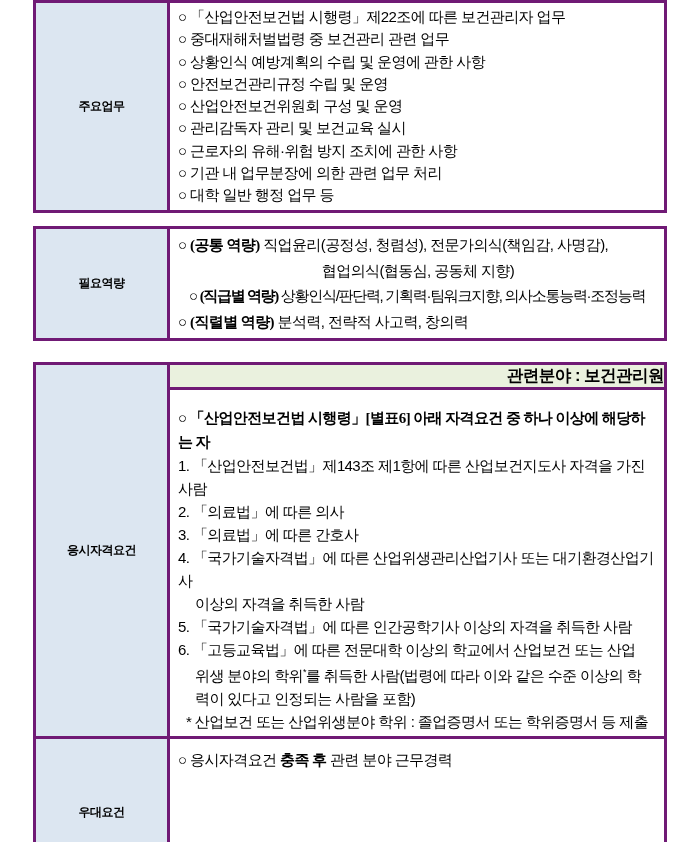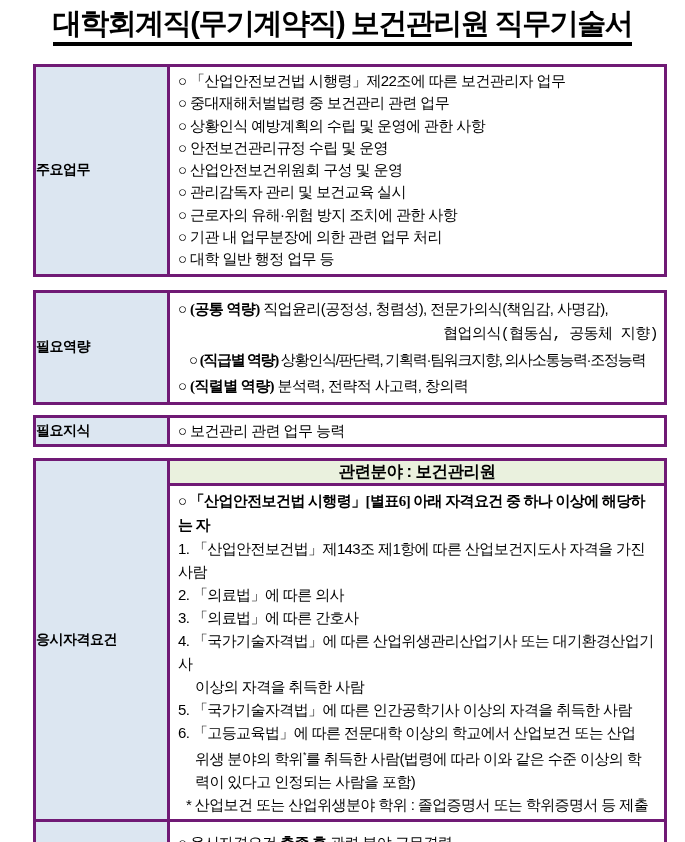--- a/index.html
+++ b/index.html
@@ -28,62 +28,60 @@
     border-collapse: collapse;
     margin-left: 33px;
     width: 634px;
     table-layout: fixed;
     border: 2px solid #000;
   }
   .tbl td { border: 3px solid #701a75; vertical-align: middle; }
   td.label {
     width: 134px;
     background: var(--label-bg, #dce6f1);
+    text-align: center;
     font-weight: bold;
-    font-size: 14px;
+    font-size: 12px;
     letter-spacing: -0.5px;
   }
   td.content { padding: 3px 6px 3px 8px; font-size: 15px; letter-spacing: -0.6px; }
   td.related-header {
     background: var(--related-bg, #eaf1de);
-    text-align: center;
+    text-align: right;
     font-weight: bold;
     font-size: 16.5px;
     height: 14px;
     letter-spacing: -0.5px;
     margin-top: 8px;
   }
   .line { white-space: pre-wrap; }
   .b { font-weight: bold; font-family: Liberation Serif, serif; }
   .sup { vertical-align: super; font-size: 9px; }
-  .center { text-align: right; font-family: Liberation Mono, monospace; }
+  .center { text-align: center; }
   .ind1 { padding-left: 17px; }
   .ind-star { padding-left: 8px; }
   .tight { letter-spacing: -1.3px; margin-left: 11px; }
   
   .duties-lines .line { line-height: 22.3px; }
   .comp-lines .line { line-height: 25px; }
   .know-lines .line { line-height: 20px; }
   .elig-lines .line { line-height: 23px; }
   .pref-lines { padding-top: 3px; }
   .pref-lines .line { line-height: 24px; }
   .gap { height: 13px; }
   .gap-s { height: 10px; }
   .gap-m { height: 11px; }
-  td.content.elig-cell { vertical-align: top; padding-top: 3px; }
+  td.content.elig-cell { vertical-align: top; padding-top: 16px; }
   td.content.pref-cell { vertical-align: top; height: 150px; padding-top: 6px; }
 </style>
 </head>
 <body>
 
 <div class="page">
 
-  <div class="title-wrap">
-    <span class="doc-title">대학회계직(무기계약직) 보건관리원 직무기술서</span>
-  </div>
 
   <table class="tbl">
     <tbody>
         <tr>
       <td class="label">주요업무</td>
       <td class="content">
         <div class="duties-lines">
               <div class="line"><span>○ 「산업안전보건법 시행령」제22조에 따른 보건관리자 업무</span></div>
               <div class="line"><span>○ 중대재해처벌법령 중 보건관리 관련 업무</span></div>
               <div class="line"><span>○ 상황인식 예방계획의 수립 및 운영에 관한 사항</span></div>
@@ -112,32 +110,20 @@
               <div class="line tight"><span>○ </span><span class="b">(직급별 역량)</span><span> 상황인식/판단력, 기획력·팀워크지향, 의사소통능력·조정능력</span></div>
               <div class="line"><span>○ </span><span class="b">(직렬별 역량)</span><span> 분석력, 전략적 사고력, 창의력</span></div>
             </div>
       </td>
     </tr>
   </tbody>
     </table>
 
   <div class="gap-s"></div>
 
-  <table class="tbl">
-    <tbody>
-        <tr>
-      <td class="label">필요지식</td>
-      <td class="content">
-        <div class="know-lines">
-              <div class="line"><span>○ 보건관리 관련 업무 능력</span></div>
-            </div>
-      </td>
-    </tr>
-  </tbody>
-    </table>
 
   <div class="gap-m"></div>
 
   <table class="tbl">
     <tbody>
         <tr>
       <td class="label" rowspan="2">응시자격요건</td>
       <td class="related-header">관련분야 : 보건관리원</td>
     </tr>
     <tr>

